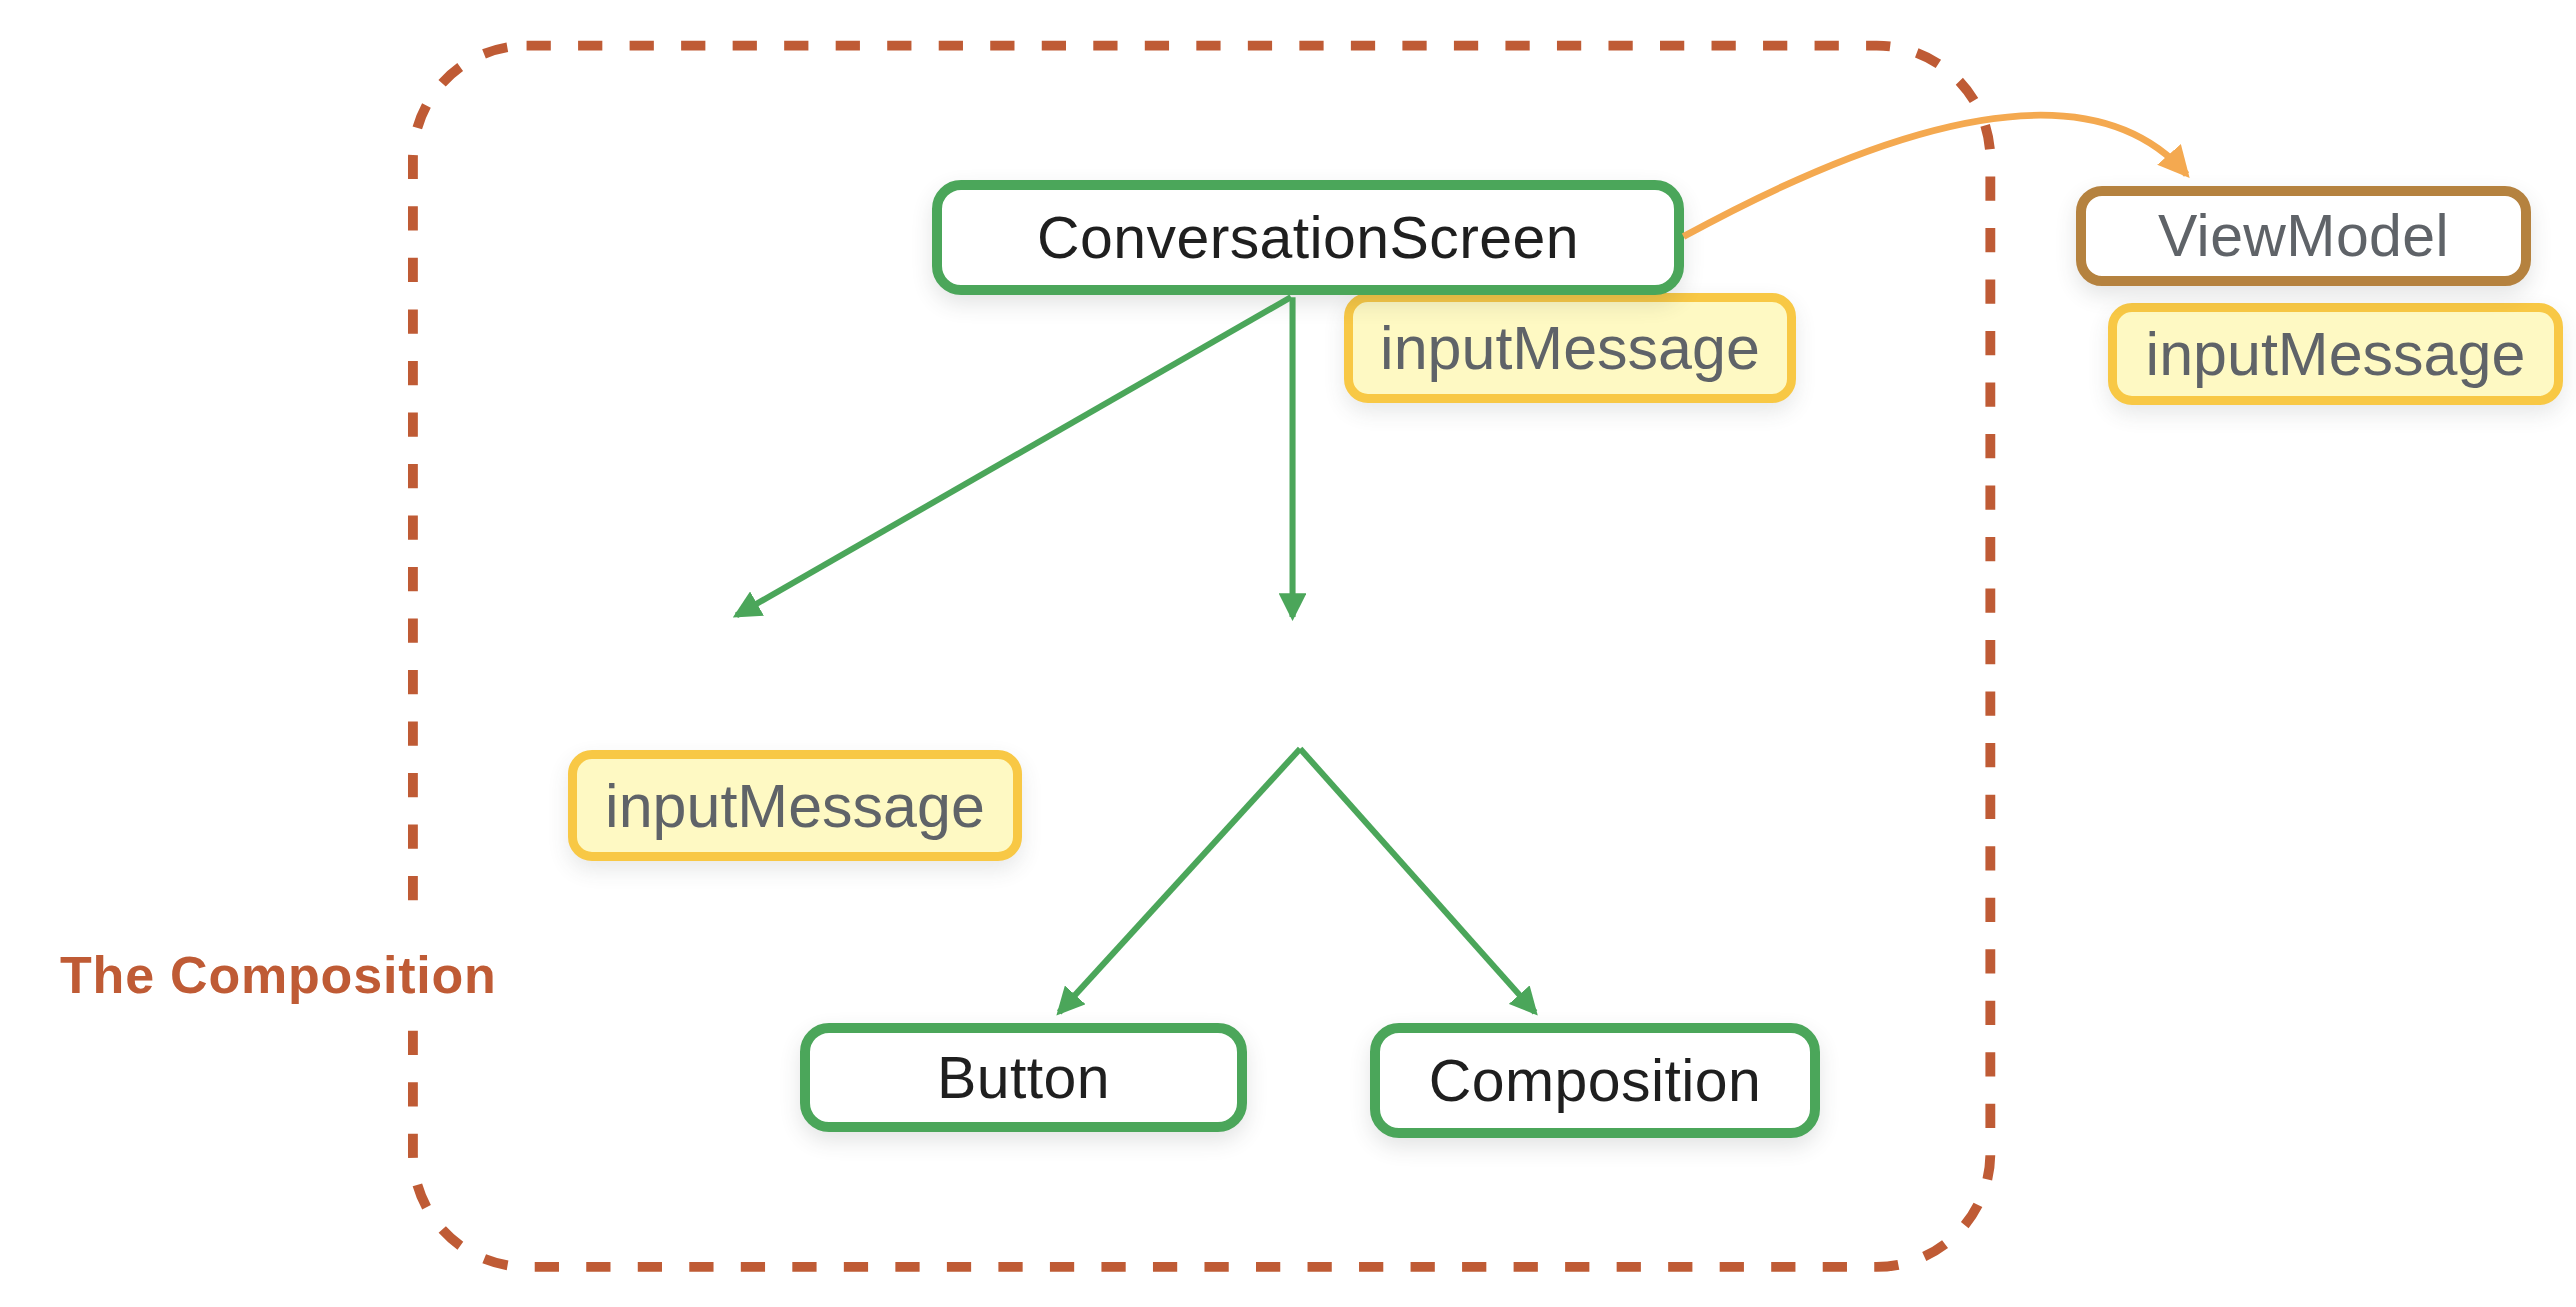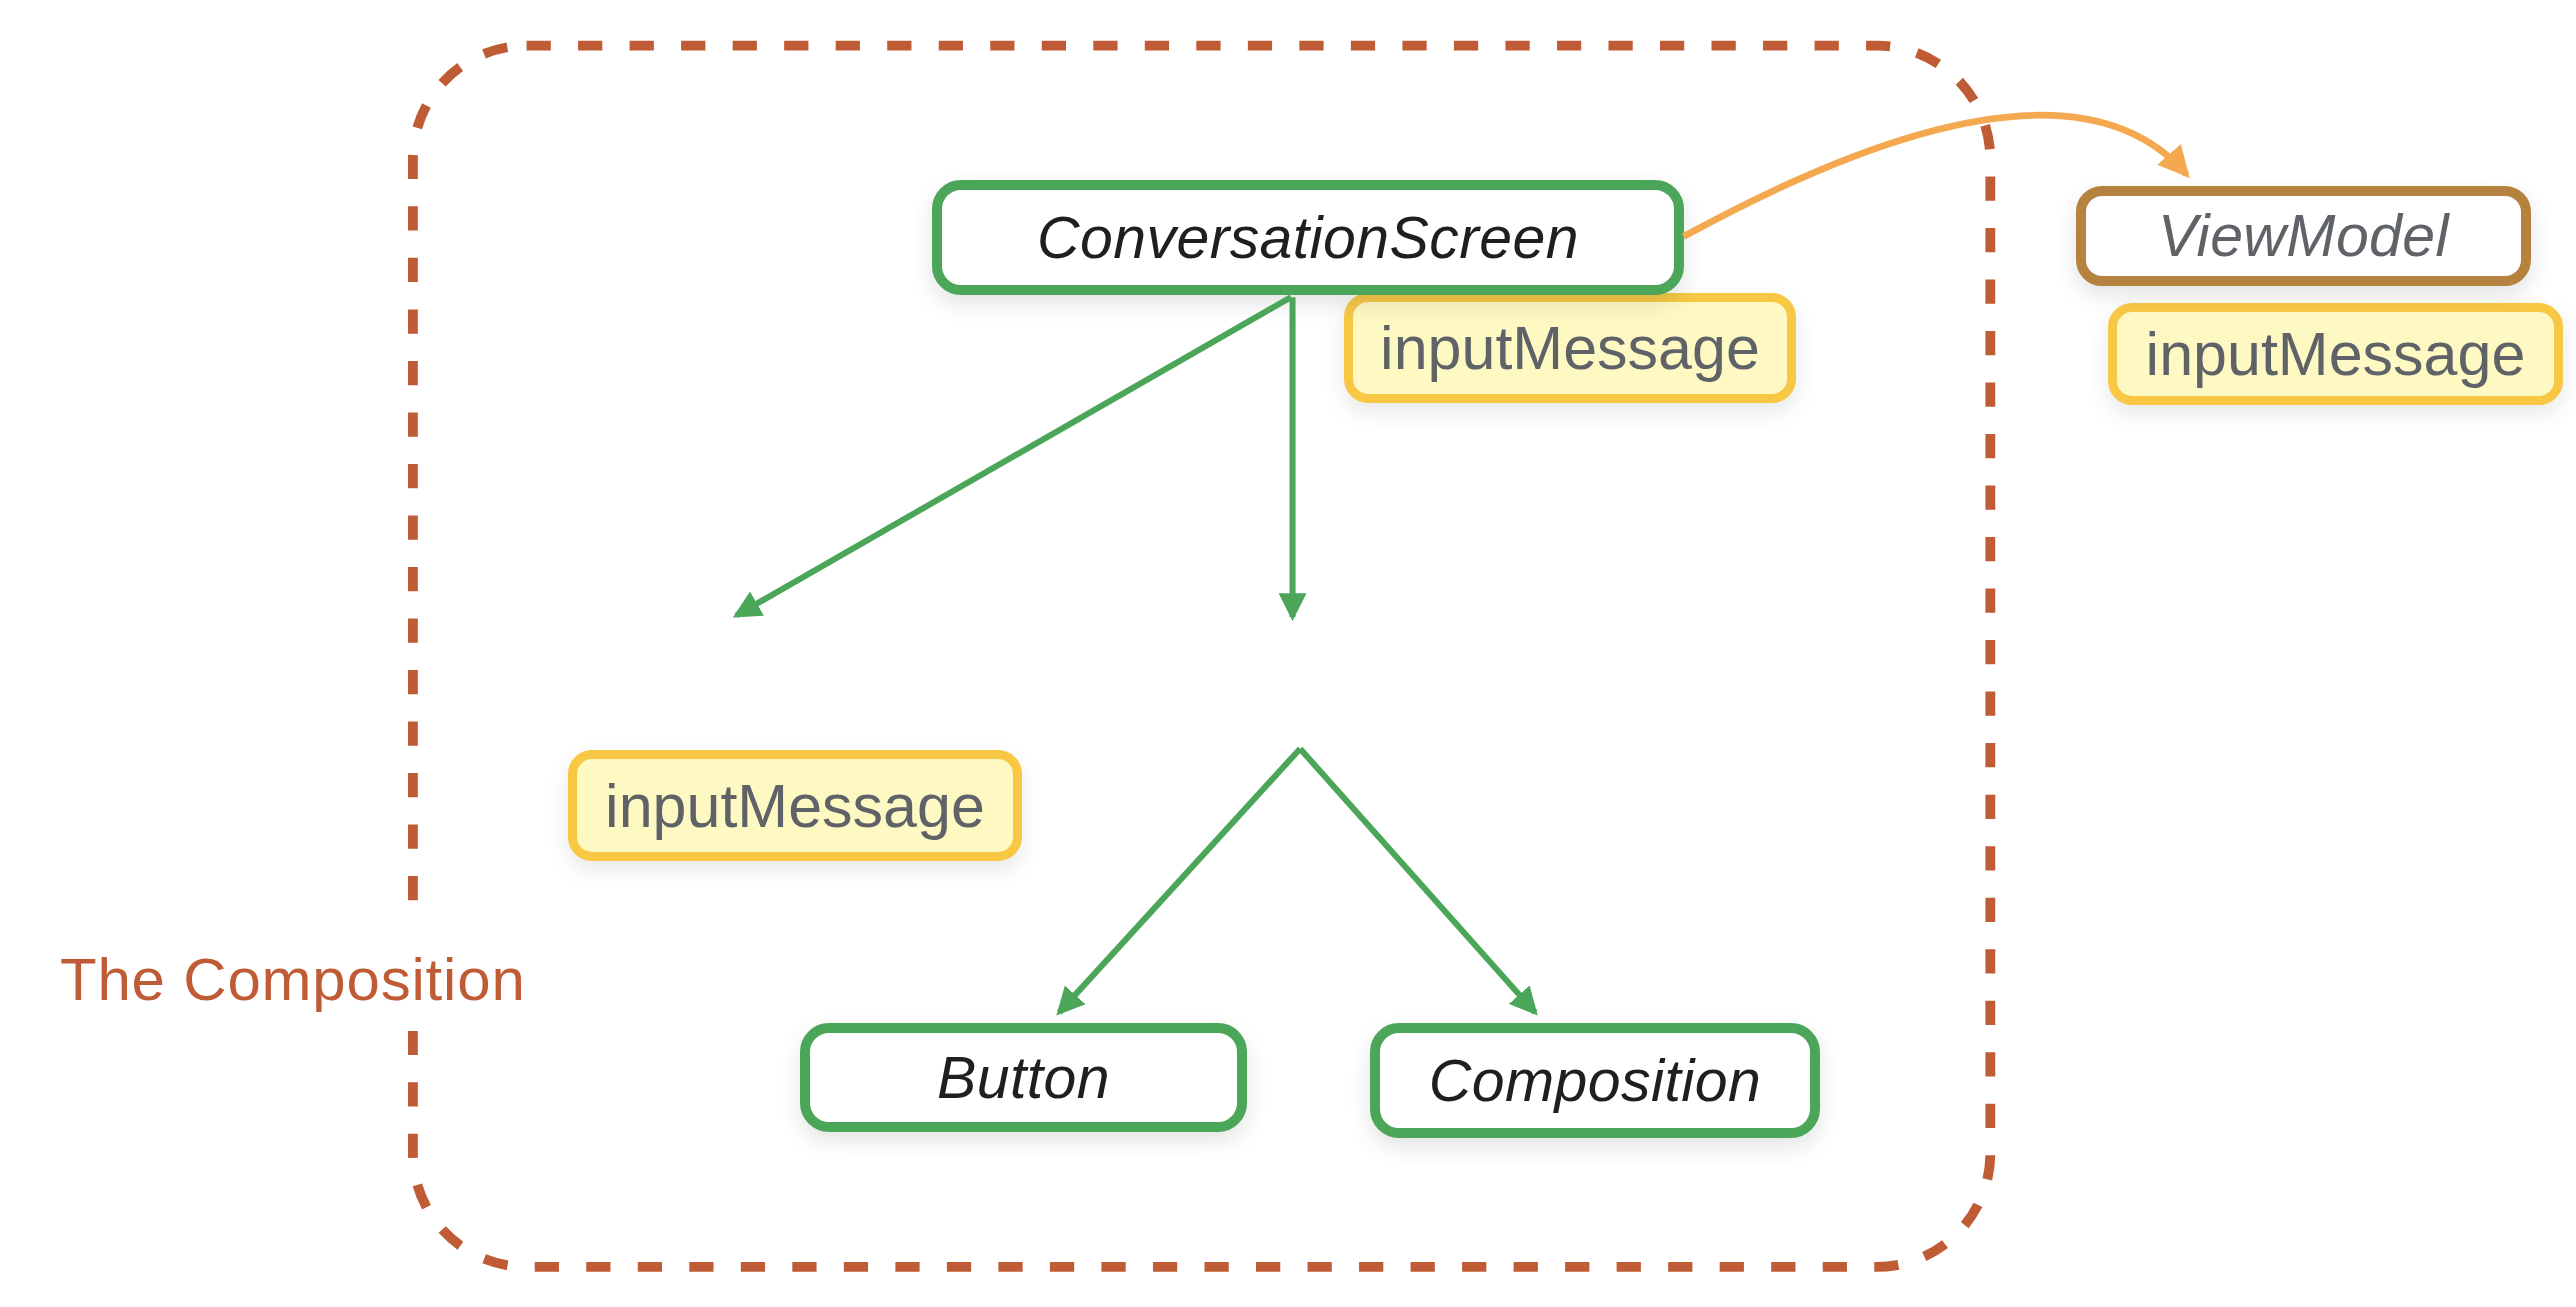--- a/index.html
+++ b/index.html
@@ -28,21 +28,20 @@
     position:absolute;
     background:#fff;
     display:flex;align-items:center;justify-content:center;
     box-sizing:border-box;
     z-index:2;
     box-shadow:0 9px 21px rgba(60,64,67,.14);
     color:var(--label);
     font-size:59px;
     letter-spacing:0.4px;
     white-space:nowrap;
-    font-style:italic;
   }
   .node.green{border:10.6px solid var(--green);border-radius:29px;}
   .node.ochre{border:10.6px solid var(--ochre);border-radius:26px;color:var(--muted);}
   .badge{
     position:absolute;
     background:#fef9c3;
     display:flex;align-items:center;justify-content:center;
     box-sizing:border-box;
     z-index:1;
     border:9.8px solid var(--yellow);
@@ -52,22 +51,22 @@
     font-size:61px;
     white-space:nowrap;
     margin-left:32px;
   }
   .caption{
     position:absolute;
     left:39px;top:909px;
     z-index:4;
     background:var(--bg);
     padding:36px 21px 16.7px 21px;
-    font-size:60px;
-    font-weight:normal;
+    font-size:52px;
+    font-weight:bold;
     color:var(--rust);
     letter-spacing:0.8px;
     white-space:nowrap;
   }
   
   .n-conversation{left:932px;top:180px;width:752px;height:115px;}
   .b-conversation{left:1312px;top:293px;width:452px;height:110px;}
   .n-userinput{left:536px;top:626px;width:450px;height:120px;}
   .b-userinput{left:536px;top:750px;width:454px;height:111px;}
   .n-messageslist{left:1074px;top:626px;width:453px;height:120px;}

